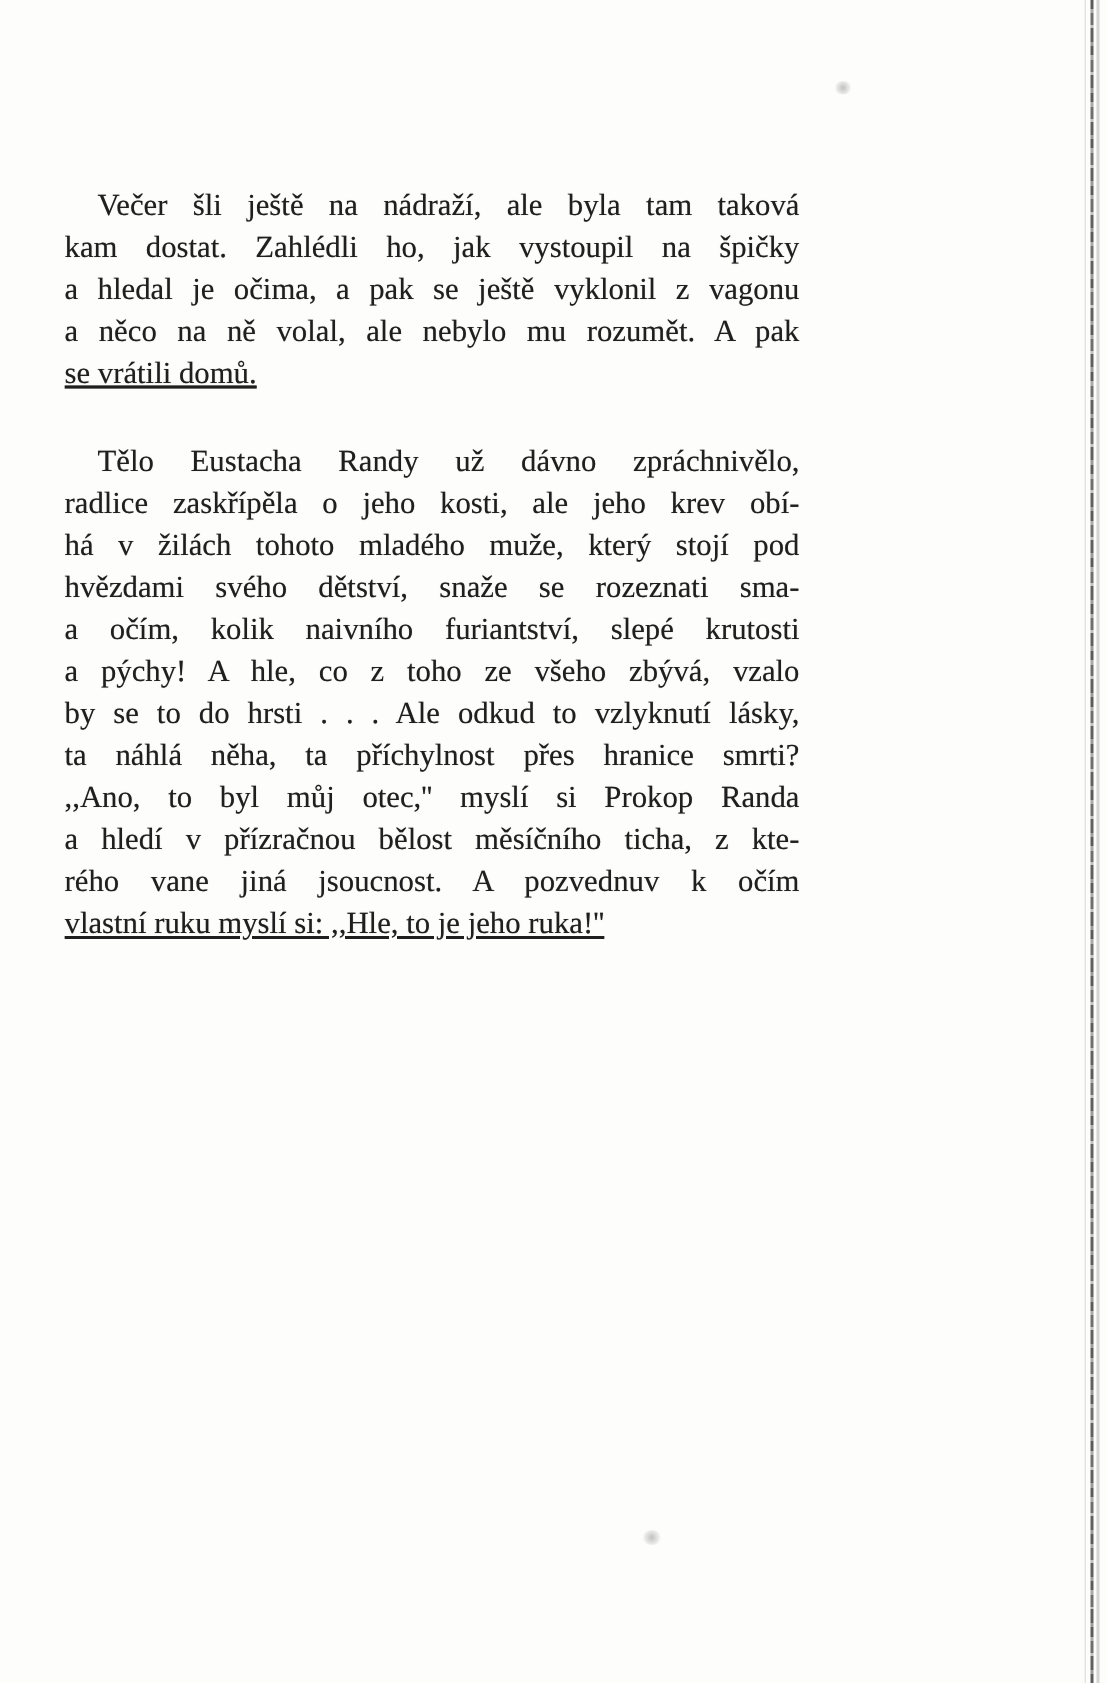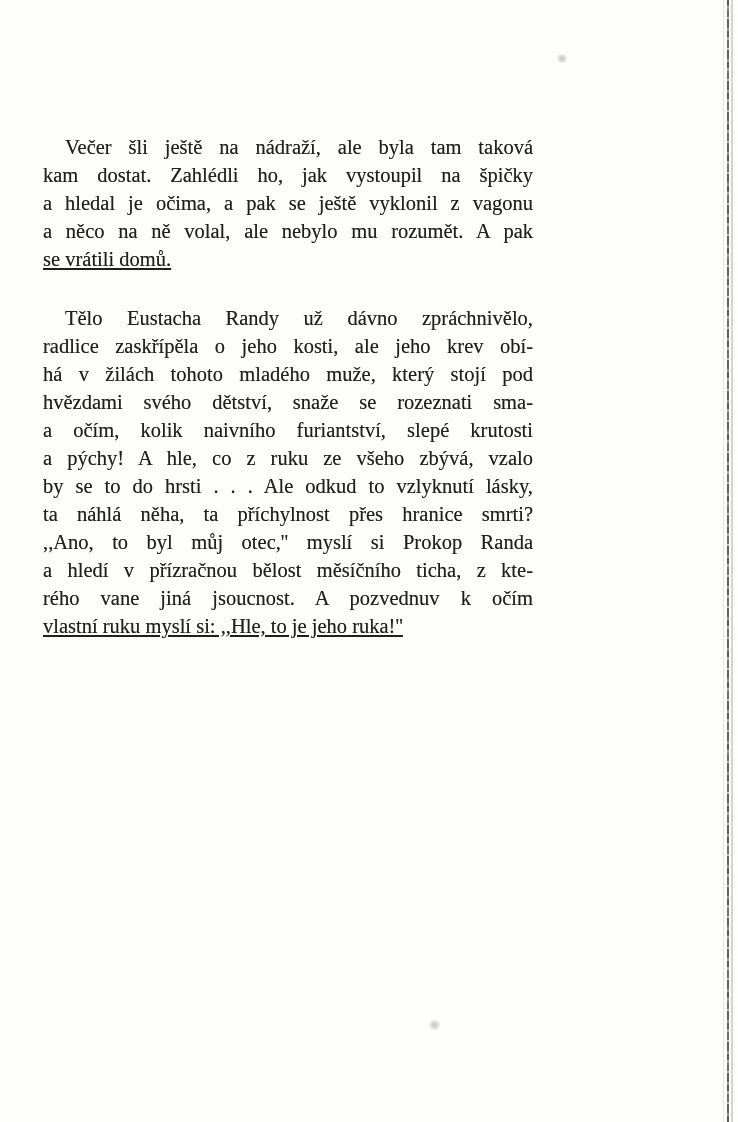--- a/index.html
+++ b/index.html
@@ -13,21 +13,21 @@
   }
   .page {
     position: relative;
     width: 738px;
     height: 1122px;
     background: #fdfdfc;
   }
   .text-block {
     position: absolute;
     left: 43px;
-    top: 133px;
+    top: 123px;
     width: 490px;
     font-family: "Liberation Serif", "DejaVu Serif", serif;
     font-size: 20.5px;
     line-height: 28px;
     color: #1f1f1f;
     text-shadow: 0 0 0.5px rgba(30,30,30,0.55);
   }
   .para { margin: 0; }
   .para + .para { margin-top: 31px; }
   .line {
@@ -104,21 +104,21 @@
       <div class="line">a něco na ně volal, ale nebylo mu rozumět. A pak</div>
       <div class="line last">se vrátili domů.</div>
     </div>
 
     <div class="para">
       <div class="line first">Tělo Eustacha Randy už dávno zpráchnivělo,</div>
       <div class="line">radlice zaskřípěla o jeho kosti, ale jeho krev obí-</div>
       <div class="line">há v žilách tohoto mladého muže, který stojí pod</div>
       <div class="line">hvězdami svého dětství, snaže se rozeznati sma-</div>
       <div class="line">a očím, kolik naivního furiantství, slepé krutosti</div>
-      <div class="line">a pýchy! A hle, co z ruku ze všeho zbývá, vzalo</div>
+      <div class="line">a pýchy! A hle, co z toho ze všeho zbývá, vzalo</div>
       <div class="line">by se to do hrsti . . . Ale odkud to vzlyknutí lásky,</div>
       <div class="line">ta náhlá něha, ta příchylnost přes hranice smrti?</div>
       <div class="line">,,Ano, to byl můj otec,'' myslí si Prokop Randa</div>
       <div class="line">a hledí v přízračnou bělost měsíčního ticha, z kte-</div>
       <div class="line">rého vane jiná jsoucnost. A pozvednuv k očím</div>
       <div class="line last">vlastní ruku myslí si: ,,Hle, to je jeho ruka!''</div>
     </div>
 
   </div>
 

